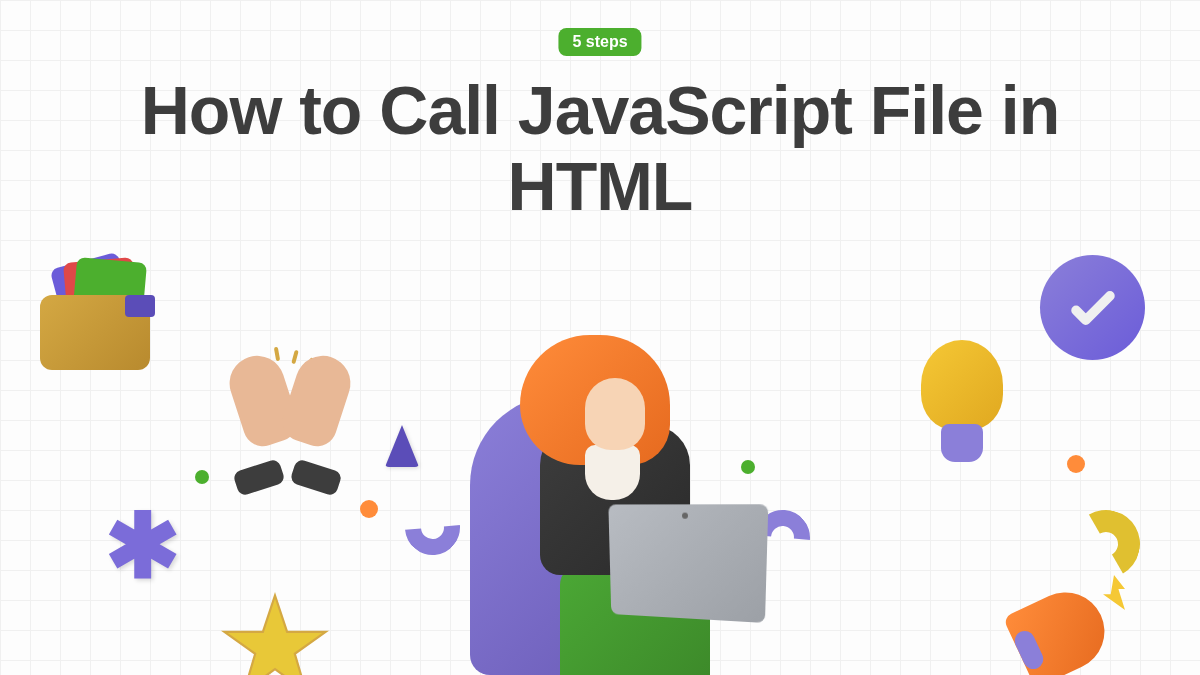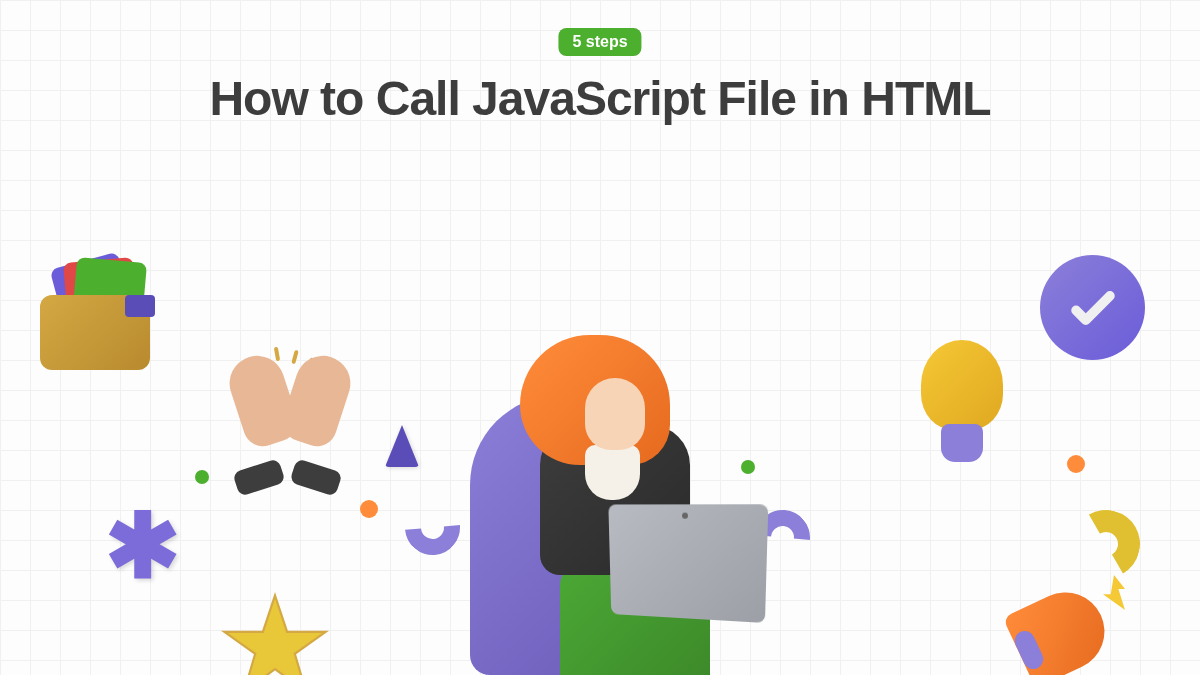--- a/index.html
+++ b/index.html
@@ -31,21 +31,21 @@
       font-weight: 700;
       font-size: 16px;
     }
     .title {
       position: absolute;
       top: 72px;
       left: 50%;
       transform: translateX(-50%);
       width: 90%;
       text-align: center;
-      font-size: 48px;
+      font-size: 68px;
       font-weight: 800;
       color: #3d3d3d;
       line-height: 1.12;
       letter-spacing: -1px;
     }
     .illustration {
       position: absolute;
       bottom: 0;
       left: 50%;
       transform: translateX(-50%);

